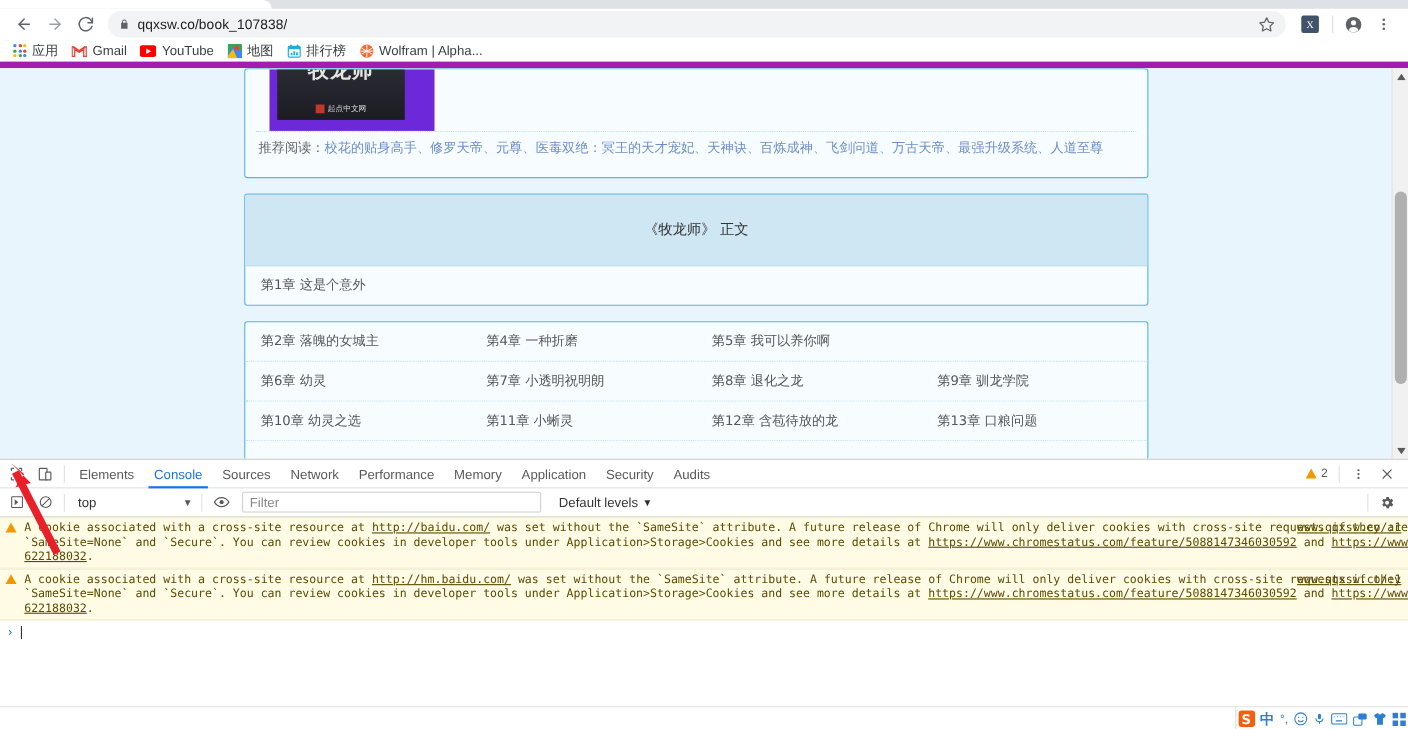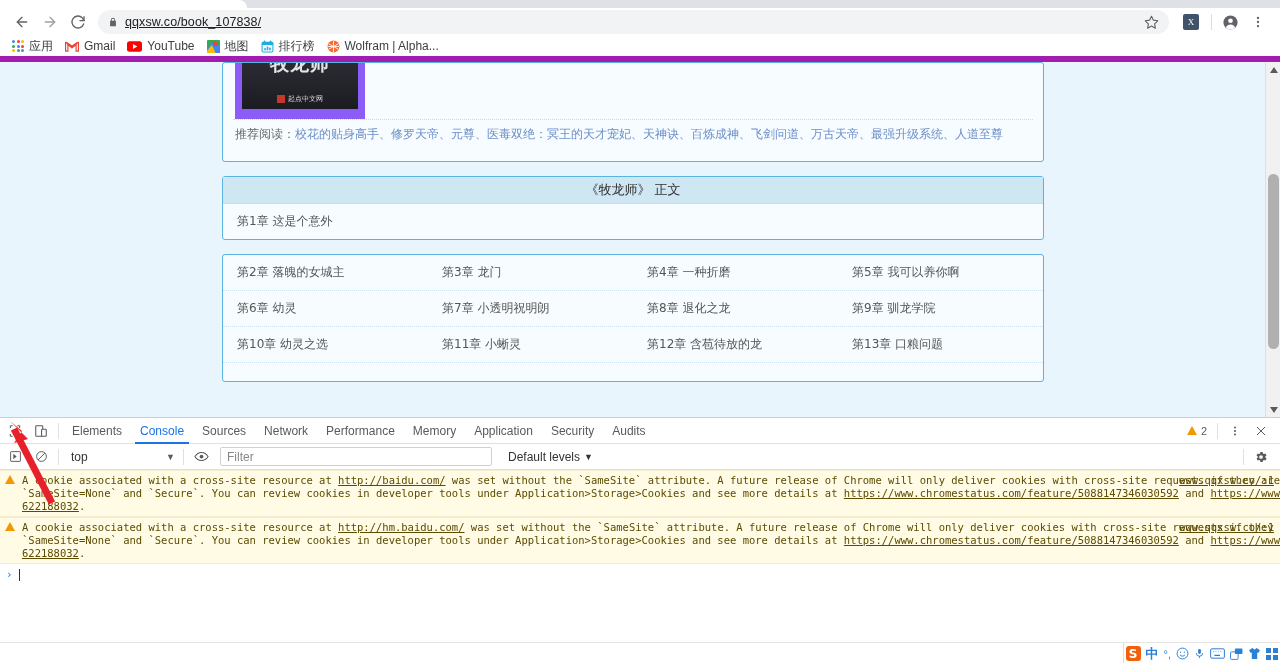--- a/index.html
+++ b/index.html
@@ -31,21 +31,21 @@
   }
   .tb-btn {
     width: 28px; height: 28px; display: flex; align-items: center; justify-content: center;
     color: #5f6368; flex: 0 0 auto;
   }
   .tb-btn svg { display: block; }
   .omnibox {
     flex: 1 1 auto; height: 24px; margin: 0 6px 0 6px;
     background: #f1f3f4; border-radius: 12px;
     display: flex; align-items: center; padding: 0 10px;
-    font-size: 12.5px; color: #202124; overflow: hidden; text-decoration: underline;
+    font-size: 12.5px; color: #202124; overflow: hidden;
   }
   .omnibox .lock { margin-right: 7px; display:flex; align-items:center; color:#5f6368; }
   .omnibox .urltext { white-space: nowrap; overflow: hidden; text-overflow: ellipsis; letter-spacing: 0.1px; }
   .star-btn { margin-left: auto; color:#5f6368; display:flex; align-items:center;}
   .tb-right { display: flex; align-items: center; flex: 0 0 auto; }
   .ext-icon {
     width: 16px; height: 16px; background: #41536b; color: #fff;
     border-radius: 2px; font-size: 9px; display:flex; align-items:center; justify-content:center;
     margin: 0 8px; font-family: "Liberation Serif", serif;
   }
@@ -73,22 +73,22 @@
   .page-inner { position: absolute; left: 0; top: 0; width: 1265px; }
   .content-wrap { width: 822px; margin: 0 auto 0 222px; }
 
   .card {
     background: #f6fcff; border: 1px solid #5ab4e0; border-radius: 3px;
     margin-bottom: 14px;
   }
   .intro-card { padding: 0; position: relative; height: 100px; overflow: hidden; }
   .intro-flex { display: flex; padding: 0 12px; }
   .cover {
-    width: 130px; height: 56px; margin-top: 0px; background: #8b5cf6;
-    position: relative; overflow: hidden; flex: 0 0 auto;
+    width: 150px; height: 56px; margin-top: 0px; background: #6d28d9;
+    position: relative; overflow: hidden; flex: 0 0 auto; margin-left: 10px;
   }
   .cover-inner {
     position: absolute; left: 7px; top: 0px; width: 116px; height: 46px;
     background: linear-gradient(180deg,#2b2b33 0%, #1b1b22 100%);
     display:flex; flex-direction:column; align-items:center; justify-content:flex-end;
   }
   .cover-title {
     position: absolute; left: 0; top: -12px; width: 116px; text-align: center;
     color: #f0f0f0; font-size: 19px; font-weight: bold; letter-spacing: 1px;
     font-family: "DejaVu Sans", sans-serif; opacity: .95;
@@ -105,21 +105,21 @@
   }
   .rec-row {
     border-top: 1px dotted #bcdff0; margin: 0 10px; padding: 6px 2px 4px 2px;
     font-size: 12px; color: #666; font-family: "DejaVu Sans", sans-serif;
     white-space: nowrap; overflow: hidden;
   }
   .rec-row a { color: #6c8ec8; text-decoration: none; }
   .rec-sep { color: #6c8ec8; }
 
   .vol-head {
-    background: #cfe6f3; text-align: center; padding: 4px 0;
+    background: #cfe6f3; text-align: center; padding: 23px 0;
     font-size: 13px; color: #333; font-family: "DejaVu Sans", sans-serif;
     border-bottom: 1px solid #bcdff0;
   }
   .chap-row {
     display: flex; border-bottom: 1px dotted #c9e3f0;
   }
   .chap-row:last-child { border-bottom: none; }
   .chap-cell {
     width: 25%; padding: 9px 0 9px 14px; font-size: 12px;
     color: #555; font-family: "DejaVu Sans", sans-serif; white-space: nowrap;
@@ -388,21 +388,20 @@
             <div class="chap-cell"></div>
             <div class="chap-cell"></div>
             <div class="chap-cell"></div>
           </div>
         </div>
 
         <div class="card">
           <div id="vol2-rows">
               <div class="chap-row">
                 <div class="chap-cell"><a>第2章 落魄的女城主</a></div>
-                <div class="chap-cell"><a>第3章 龙门</a></div>
                 <div class="chap-cell"><a>第4章 一种折磨</a></div>
                 <div class="chap-cell"><a>第5章 我可以养你啊</a></div>
               </div>
               <div class="chap-row">
                 <div class="chap-cell"><a>第6章 幼灵</a></div>
                 <div class="chap-cell"><a>第7章 小透明祝明朗</a></div>
                 <div class="chap-cell"><a>第8章 退化之龙</a></div>
                 <div class="chap-cell"><a>第9章 驯龙学院</a></div>
               </div>
               <div class="chap-row">

